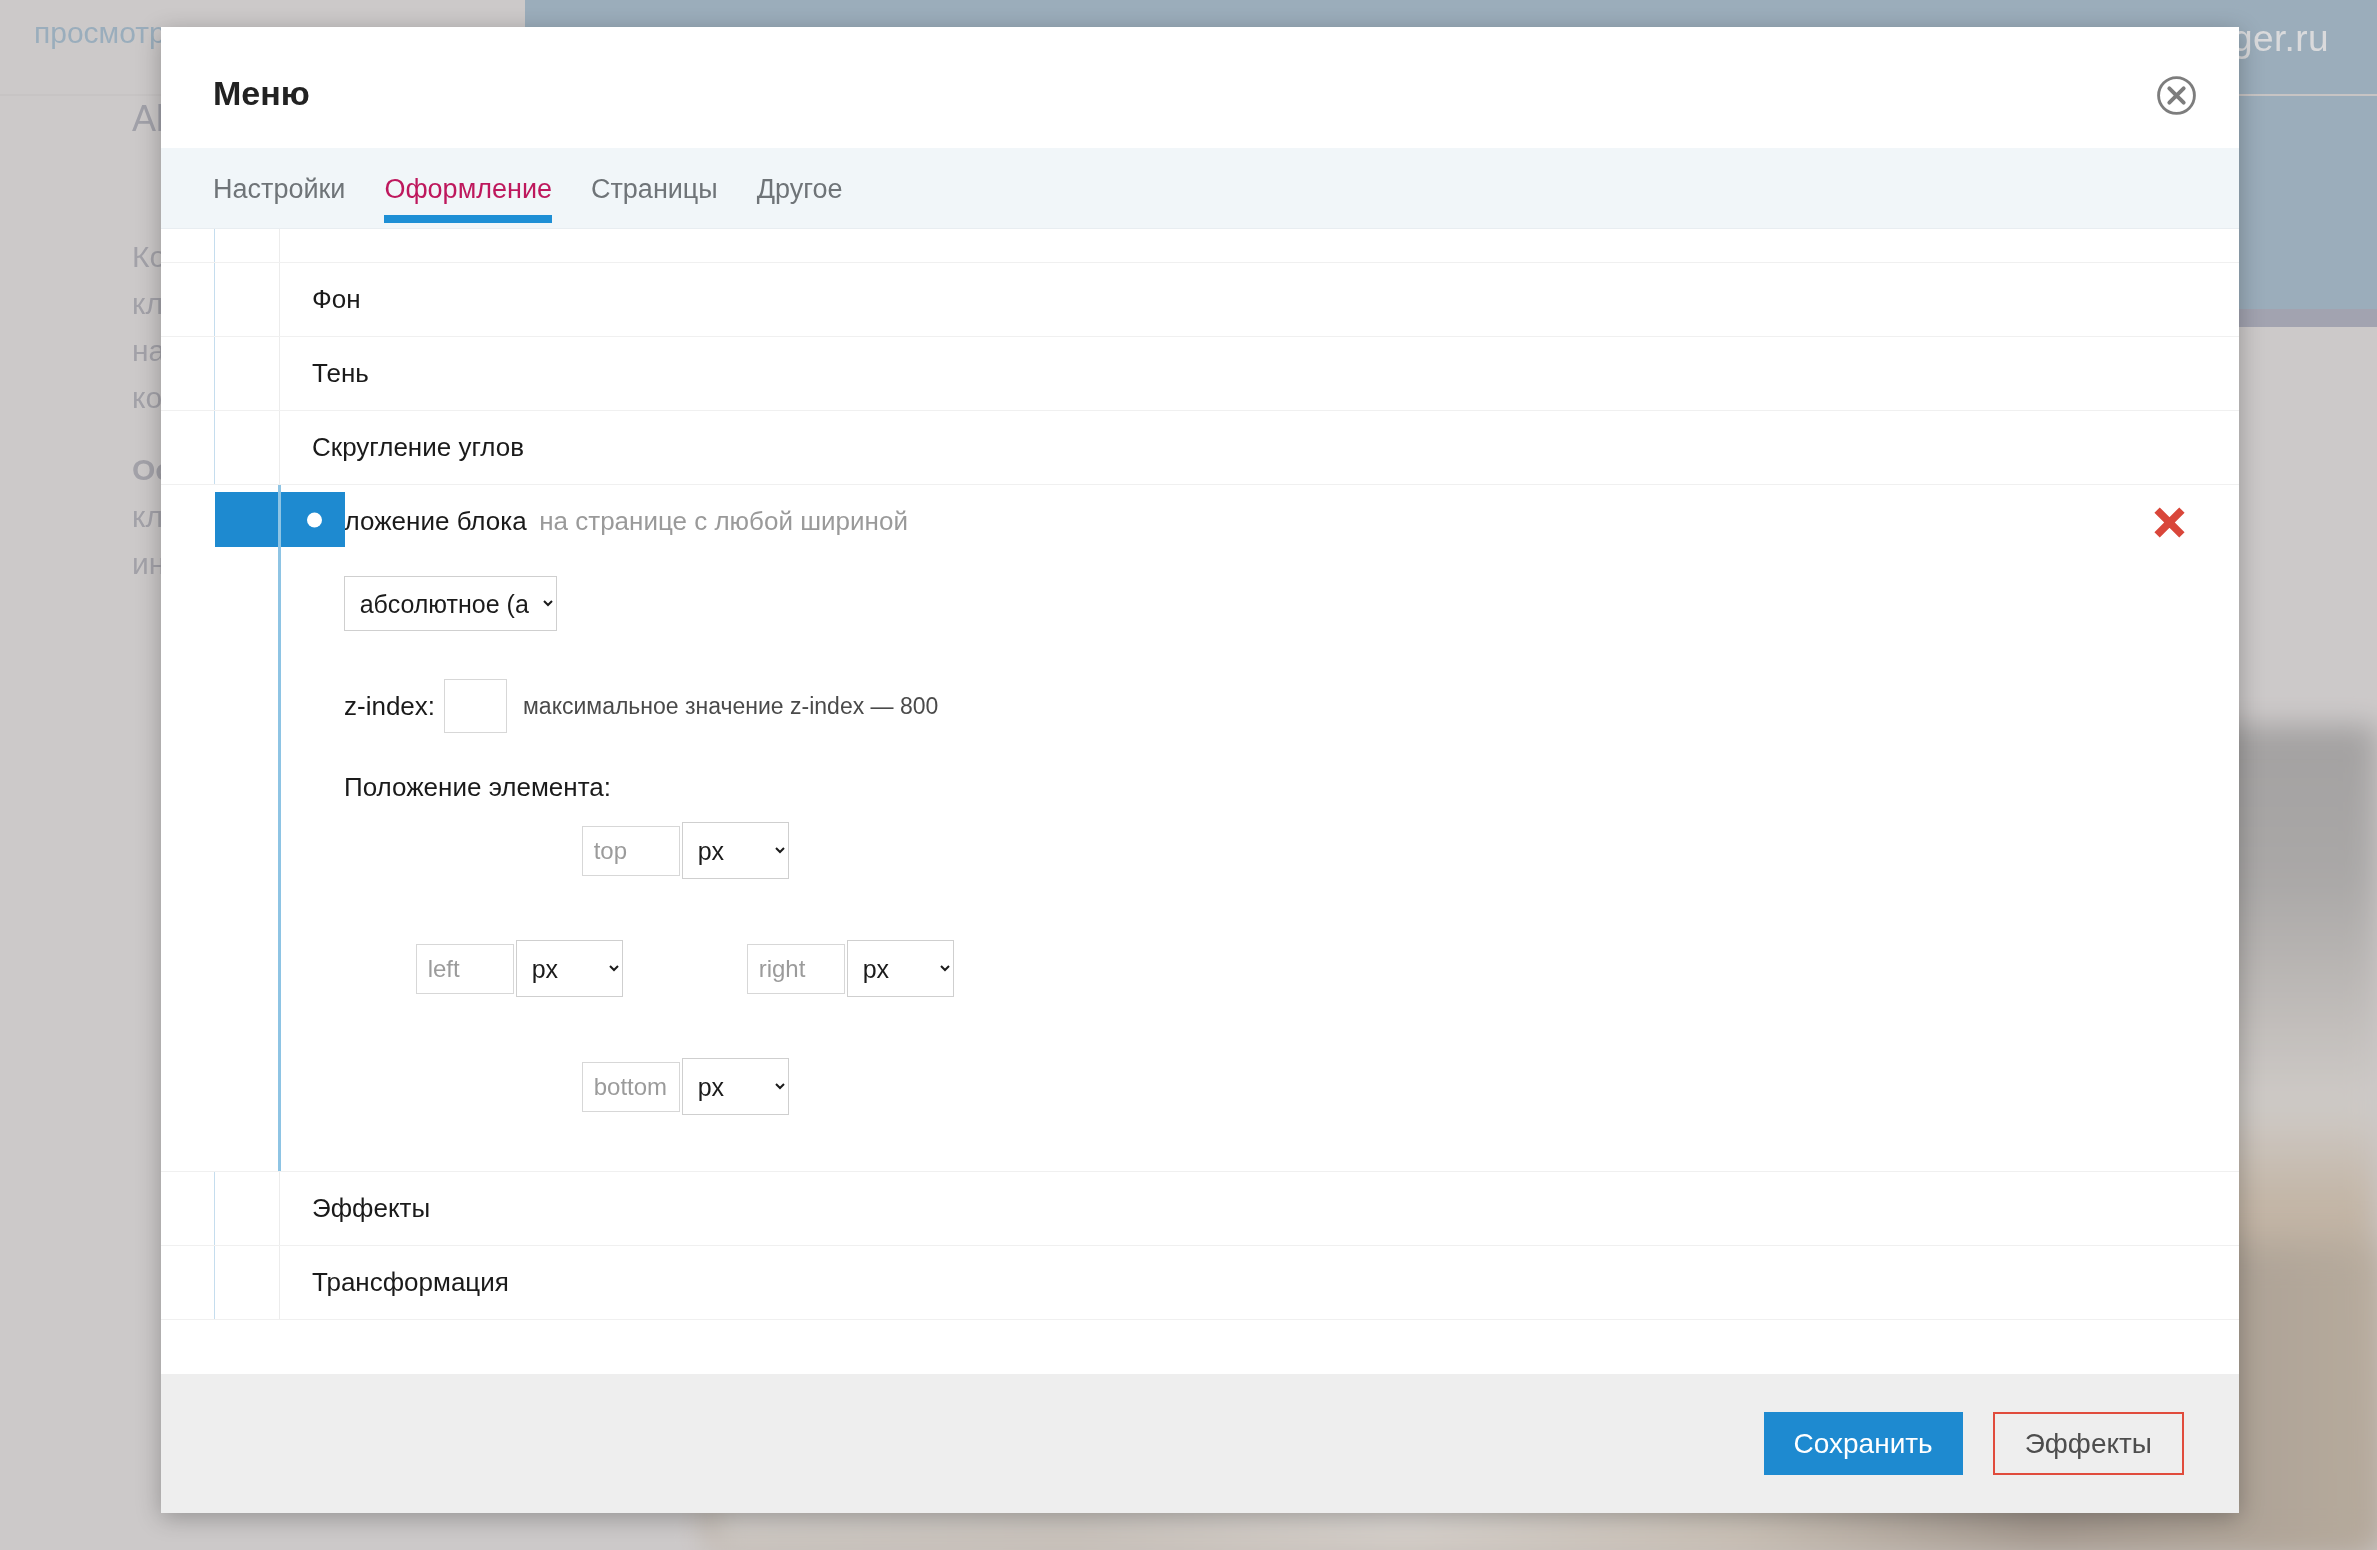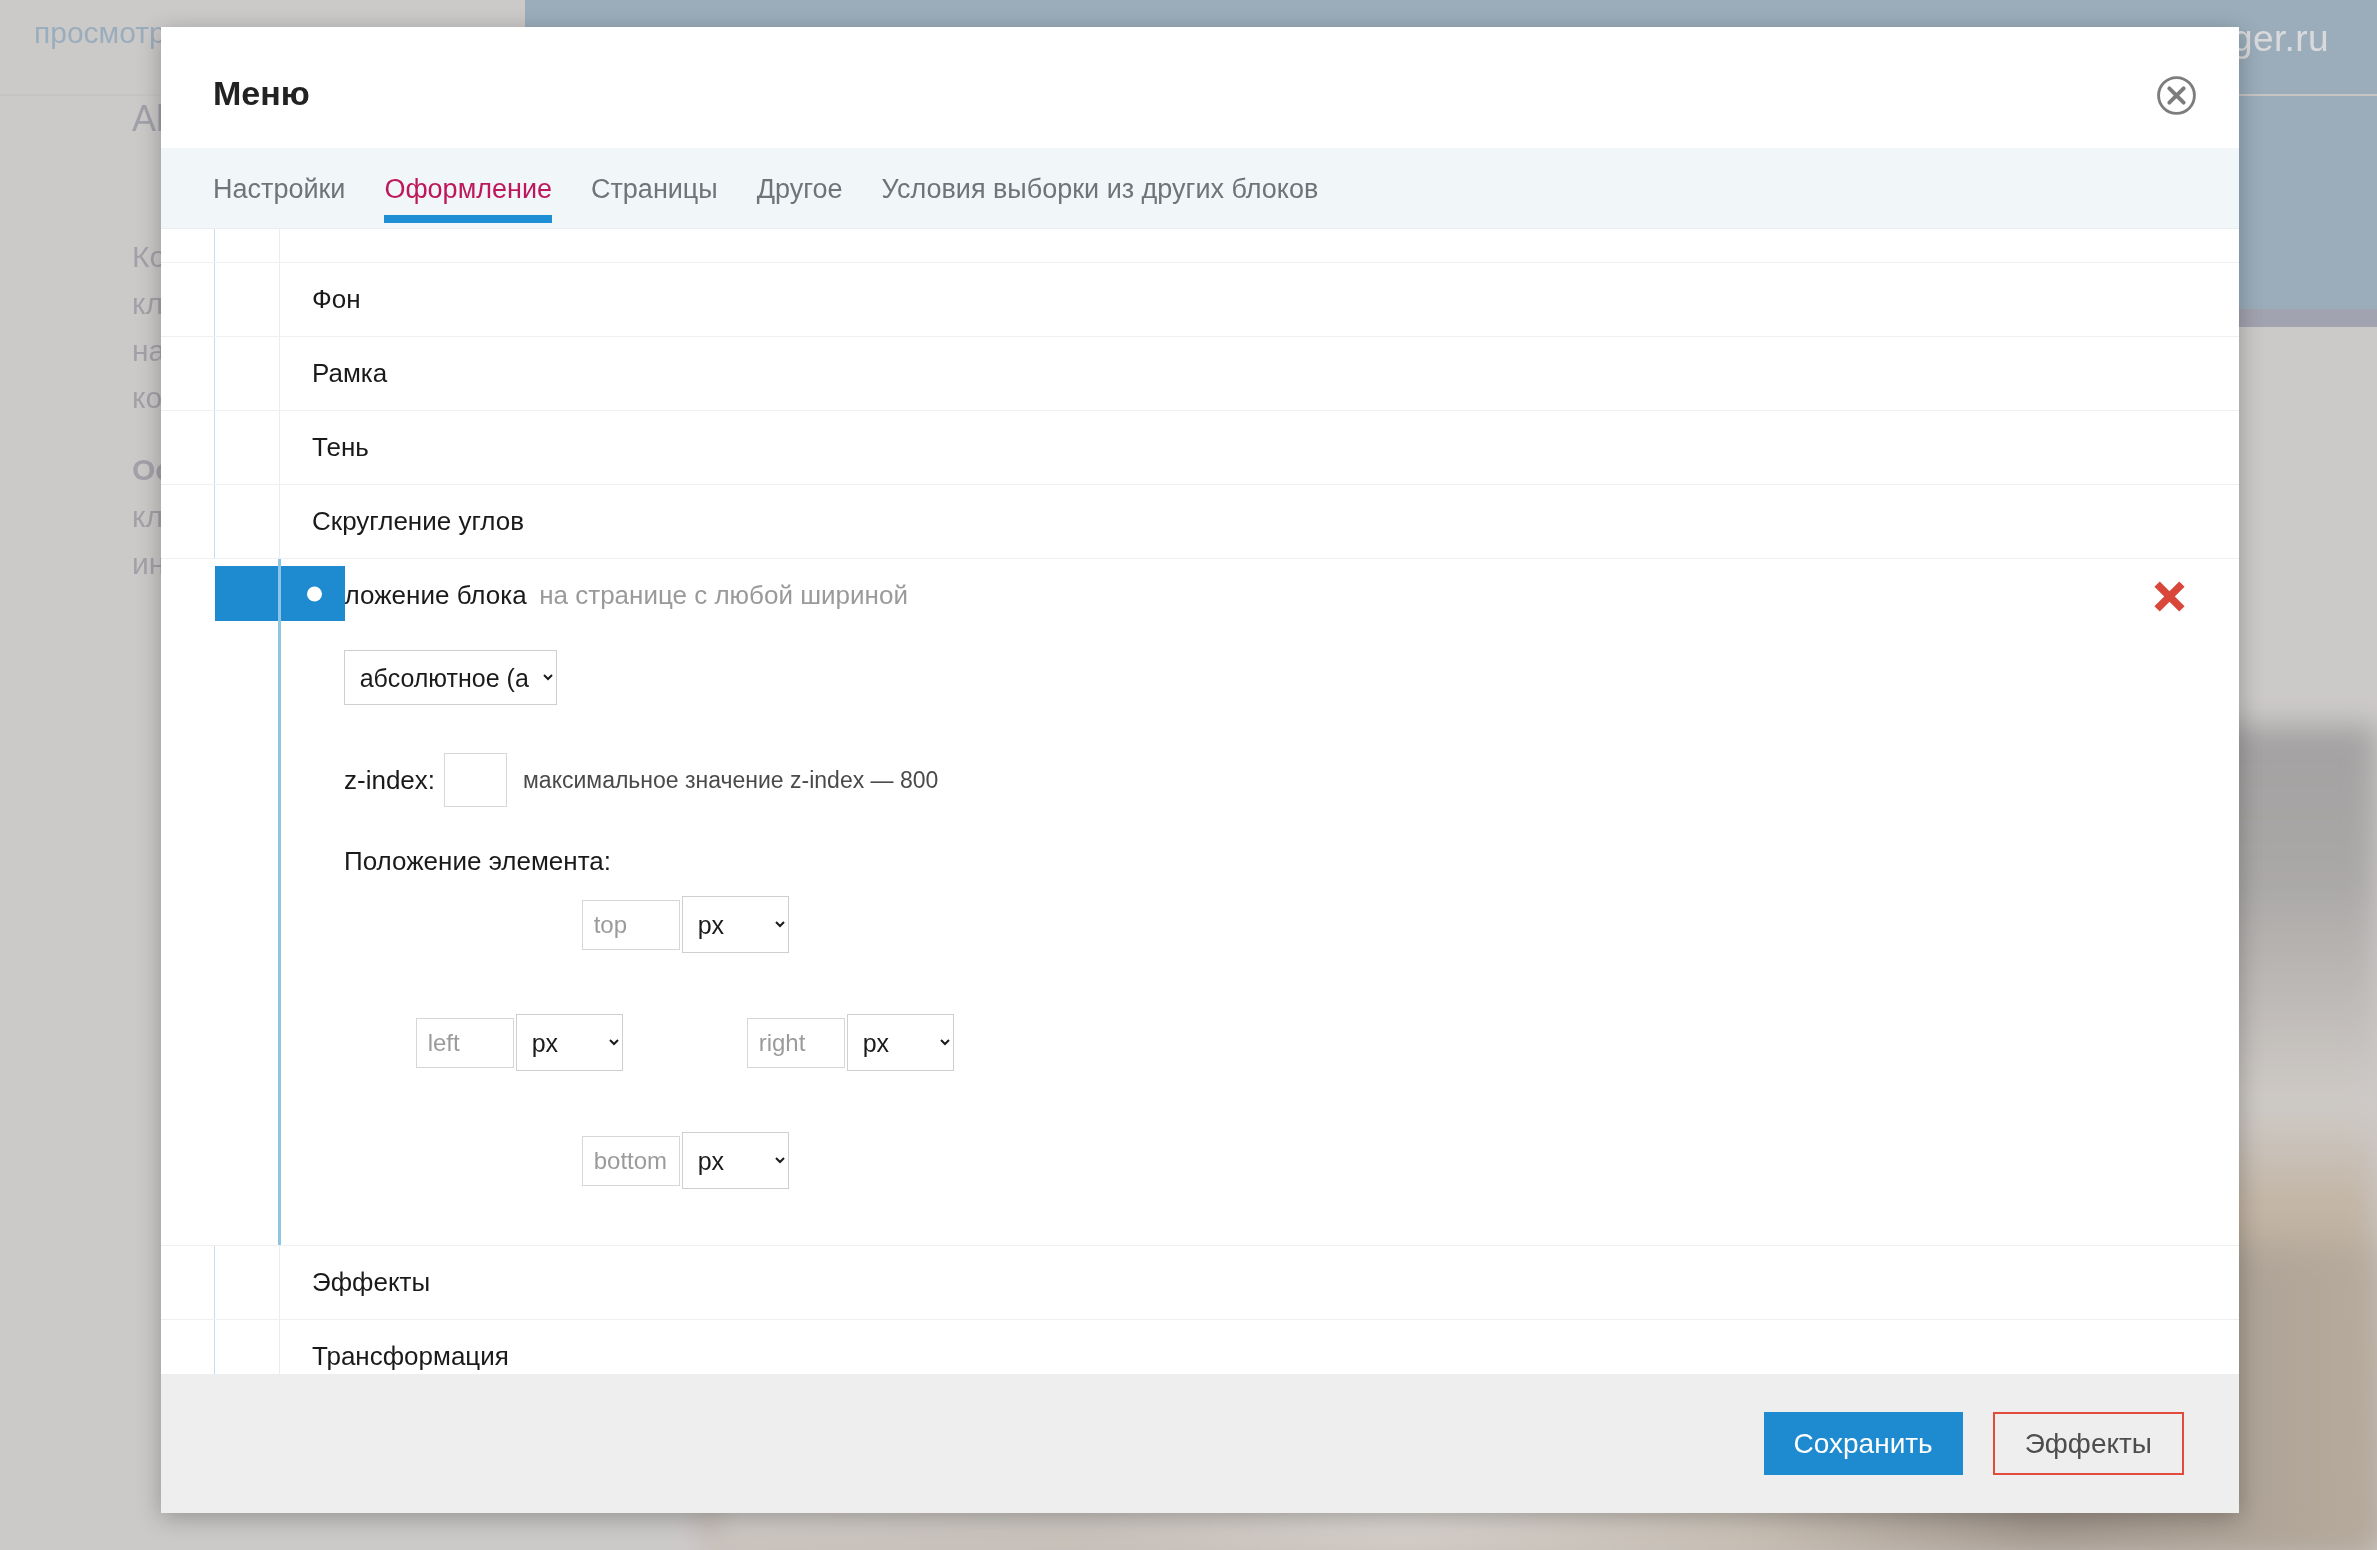--- a/index.html
+++ b/index.html
@@ -235,47 +235,39 @@
         <path d="M16 16 L32 32 M32 16 L16 32" stroke="#7d7d7d" stroke-width="4.4" stroke-linecap="round"></path>
       </svg>
     </div>
   </div>
 
   <div id="tabbar">
     <div class="tab">Настройки</div>
     <div class="tab active">Оформление</div>
     <div class="tab">Страницы</div>
     <div class="tab">Другое</div>
-    <div class="tab">Условия выборки из других блоков</div>
   </div>
 
   <div id="modal-body">
     <div id="rowlist">
 
       <div class="row partial">
         <div class="col-toggle"></div>
         <div class="col-dot"></div>
         <div class="col-main"></div>
       </div>
 
       <div class="row">
         <div class="col-toggle"></div>
         <div class="col-dot"></div>
         <div class="col-main">
           <div class="row-label">Фон</div>
         </div>
       </div>
 
-      <div class="row">
-        <div class="col-toggle"></div>
-        <div class="col-dot"></div>
-        <div class="col-main">
-          <div class="row-label">Рамка</div>
-        </div>
-      </div>
 
       <div class="row">
         <div class="col-toggle"></div>
         <div class="col-dot"></div>
         <div class="col-main">
           <div class="row-label">Тень</div>
         </div>
       </div>
 
       <div class="row">

